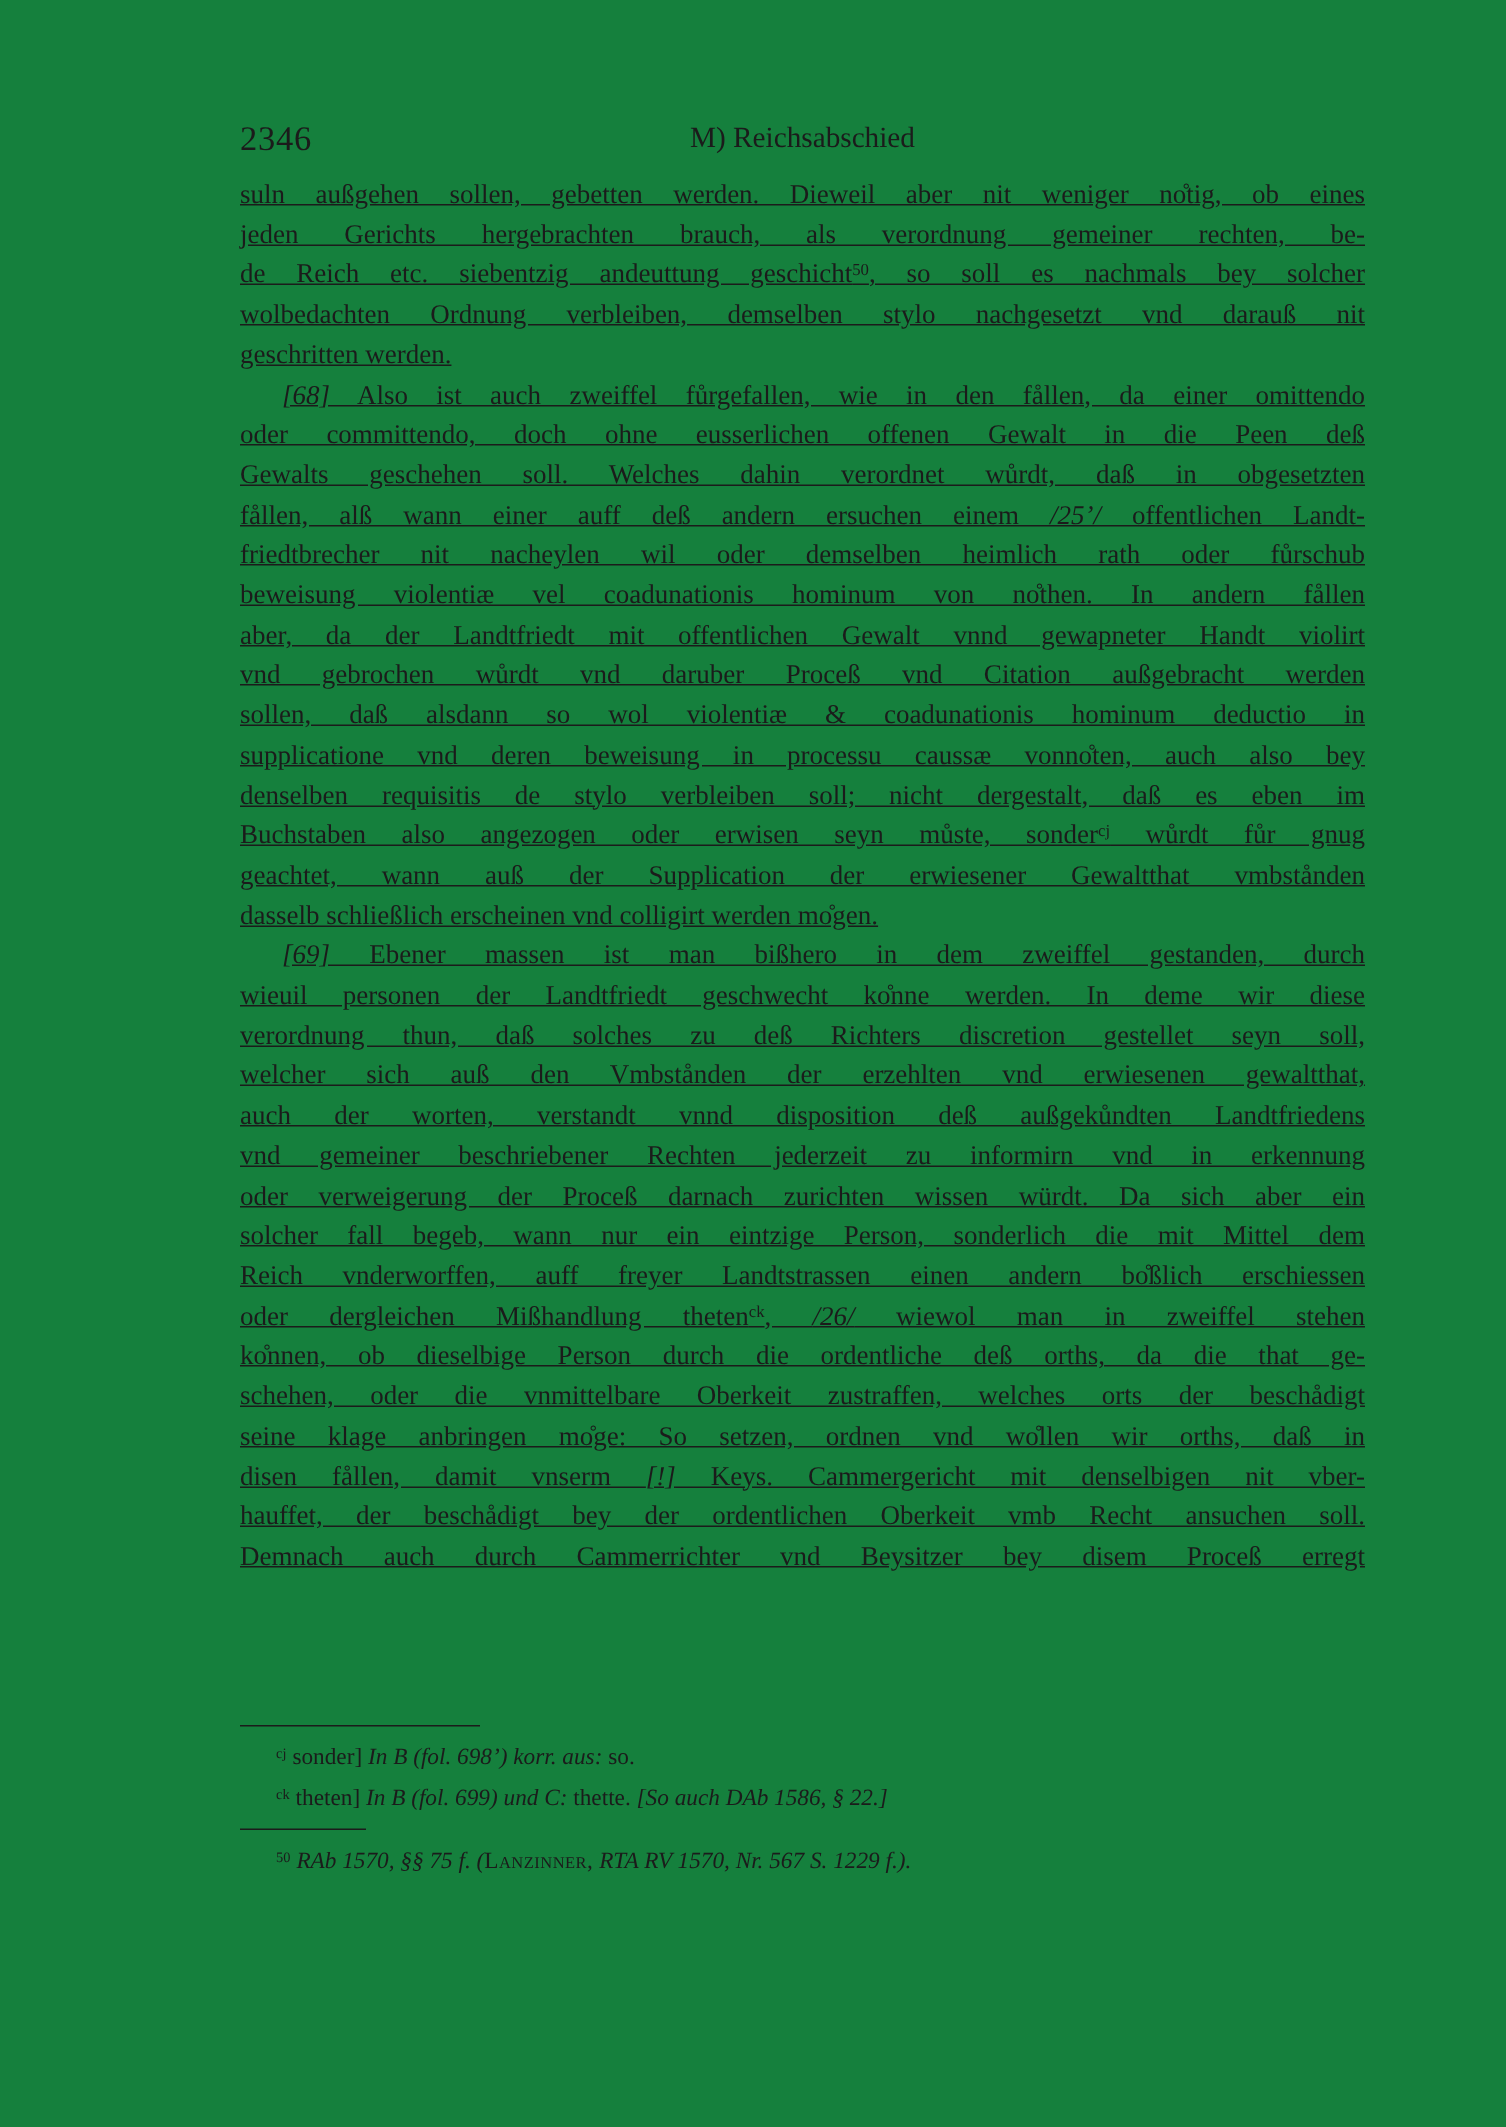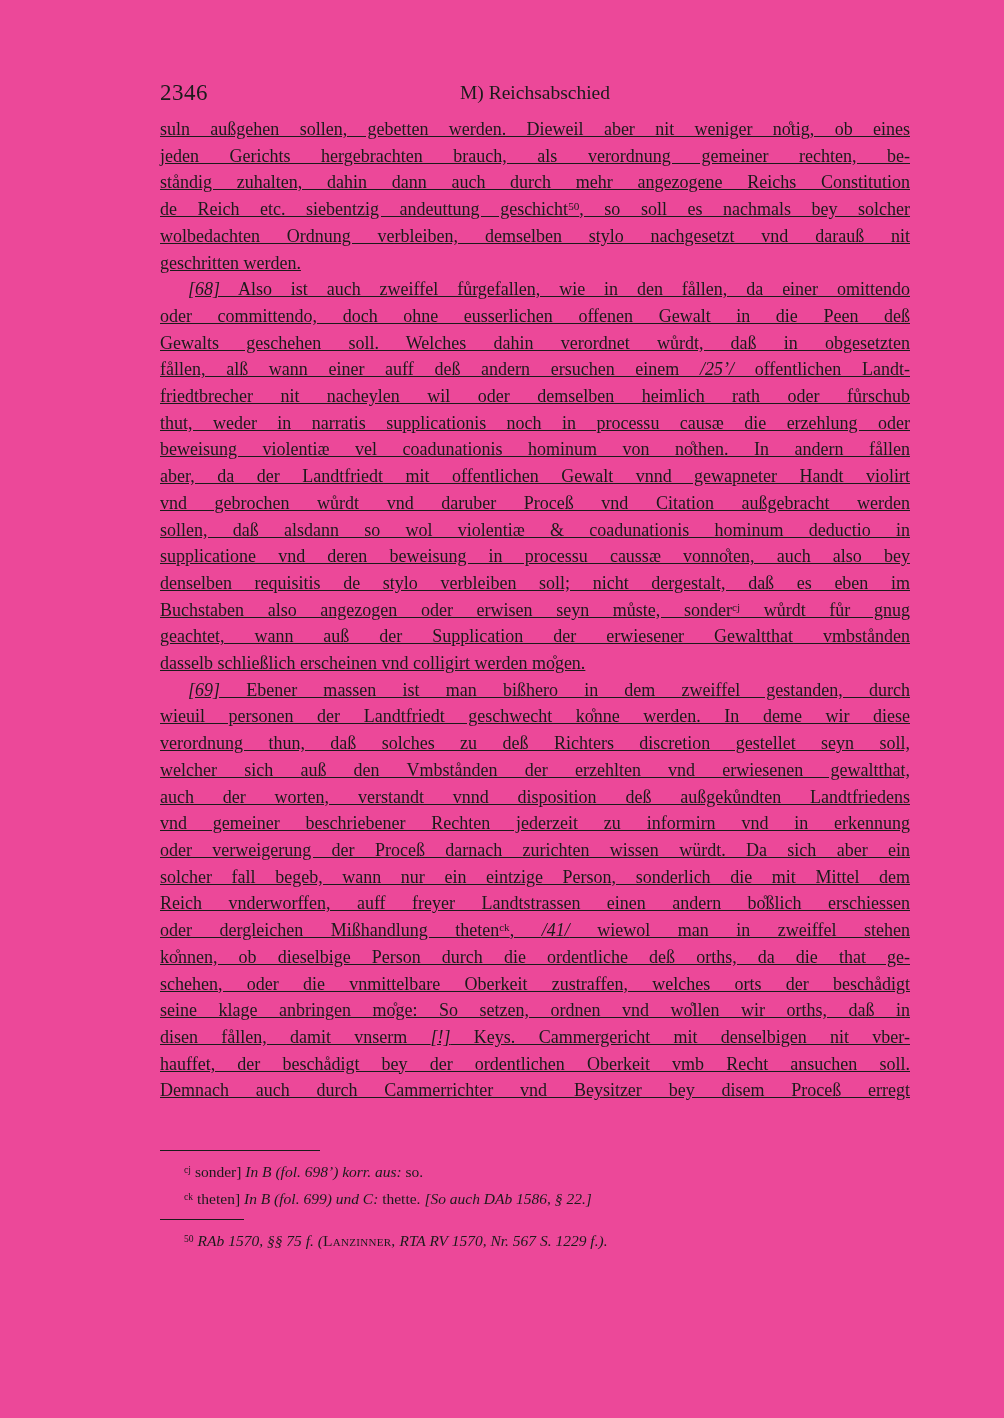--- a/index.html
+++ b/index.html
@@ -1,21 +1,21 @@
 <!DOCTYPE html>
 <html><head>
 <meta charset="utf-8">
 <style>
   html, body { margin: 0; padding: 0; background: #e8e8e8; }
   .page {
     position: relative;
     width: 1004px;
     height: 1418px;
     margin: 0 auto;
-    background: #ec4899;
+    background: #15803d;
     color: #1b1b1b;
     font-family: "Liberation Serif", "DejaVu Serif", serif;
     overflow: hidden;
   }
   .header {
     position: absolute;
     top: 80px;
     left: 160px;
     width: 750px;
     height: 28px;
@@ -84,53 +84,51 @@
 <div class="page">
   <div class="header">
     <span class="page-number">2346</span>
     <span class="running-title">M) Reichsabschied</span>
   </div>
 
   <div class="body-text" id="body-text">
       <div>
         <div class="line"><span class="seg-r">suln außgehen sollen, gebetten werden. Dieweil aber nit weniger no̊tig, ob eines</span></div>
         <div class="line"><span class="seg-r">jeden Gerichts hergebrachten brauch, als verordnung gemeiner rechten, be-</span></div>
-        <div class="line"><span class="seg-r">ståndig zuhalten, dahin dann auch durch mehr angezogene Reichs Constitution</span></div>
         <div class="line"><span class="seg-r">de Reich etc. siebentzig andeuttung geschicht</span><span class="seg-sup">50</span><span class="seg-r">, so soll es nachmals bey solcher</span></div>
         <div class="line"><span class="seg-r">wolbedachten Ordnung verbleiben, demselben stylo nachgesetzt vnd darauß nit</span></div>
         <div class="line ll"><span class="seg-r">geschritten werden.</span></div>
       </div>
       <div>
         <div class="line ind"><span class="seg-i">[68]</span><span class="seg-r"> Also ist auch zweiffel fůrgefallen, wie in den fållen, da einer omittendo</span></div>
         <div class="line"><span class="seg-r">oder committendo, doch ohne eusserlichen offenen Gewalt in die Peen deß</span></div>
         <div class="line"><span class="seg-r">Gewalts geschehen soll. Welches dahin verordnet wůrdt, daß in obgesetzten</span></div>
         <div class="line"><span class="seg-r">fållen, alß wann einer auff deß andern ersuchen einem </span><span class="seg-i">/25’/</span><span class="seg-r"> offentlichen Landt-</span></div>
         <div class="line"><span class="seg-r">friedtbrecher nit nacheylen wil oder demselben heimlich rath oder fůrschub</span></div>
-        <div class="line"><span class="seg-r">thut, weder in narratis supplicationis noch in processu causæ die erzehlung oder</span></div>
         <div class="line"><span class="seg-r">beweisung violentiæ vel coadunationis hominum von no̊then. In andern fållen</span></div>
         <div class="line"><span class="seg-r">aber, da der Landtfriedt mit offentlichen Gewalt vnnd gewapneter Handt violirt</span></div>
         <div class="line"><span class="seg-r">vnd gebrochen wůrdt vnd daruber Proceß vnd Citation außgebracht werden</span></div>
         <div class="line"><span class="seg-r">sollen, daß alsdann so wol violentiæ &amp; coadunationis hominum deductio in</span></div>
         <div class="line"><span class="seg-r">supplicatione vnd deren beweisung in processu caussæ vonno̊ten, auch also bey</span></div>
         <div class="line"><span class="seg-r">denselben requisitis de stylo verbleiben soll; nicht dergestalt, daß es eben im</span></div>
         <div class="line"><span class="seg-r">Buchstaben also angezogen oder erwisen seyn můste, sonder</span><span class="seg-sup">cj</span><span class="seg-r"> wůrdt fůr gnug</span></div>
         <div class="line"><span class="seg-r">geachtet, wann auß der Supplication der erwiesener Gewaltthat vmbstånden</span></div>
         <div class="line ll"><span class="seg-r">dasselb schließlich erscheinen vnd colligirt werden mo̊gen.</span></div>
       </div>
       <div>
         <div class="line ind"><span class="seg-i">[69]</span><span class="seg-r"> Ebener massen ist man bißhero in dem zweiffel gestanden, durch</span></div>
         <div class="line"><span class="seg-r">wieuil personen der Landtfriedt geschwecht ko̊nne werden. In deme wir diese</span></div>
         <div class="line"><span class="seg-r">verordnung thun, daß solches zu deß Richters discretion gestellet seyn soll,</span></div>
         <div class="line"><span class="seg-r">welcher sich auß den Vmbstånden der erzehlten vnd erwiesenen gewaltthat,</span></div>
         <div class="line"><span class="seg-r">auch der worten, verstandt vnnd disposition deß außgekůndten Landtfriedens</span></div>
         <div class="line"><span class="seg-r">vnd gemeiner beschriebener Rechten jederzeit zu informirn vnd in erkennung</span></div>
         <div class="line"><span class="seg-r">oder verweigerung der Proceß darnach zurichten wissen würdt. Da sich aber ein</span></div>
         <div class="line"><span class="seg-r">solcher fall begeb, wann nur ein eintzige Person, sonderlich die mit Mittel dem</span></div>
         <div class="line"><span class="seg-r">Reich vnderworffen, auff freyer Landtstrassen einen andern bo̊ßlich erschiessen</span></div>
-        <div class="line"><span class="seg-r">oder dergleichen Mißhandlung theten</span><span class="seg-sup">ck</span><span class="seg-r">, </span><span class="seg-i">/41/</span><span class="seg-r"> wiewol man in zweiffel stehen</span></div>
+        <div class="line"><span class="seg-r">oder dergleichen Mißhandlung theten</span><span class="seg-sup">ck</span><span class="seg-r">, </span><span class="seg-i">/26/</span><span class="seg-r"> wiewol man in zweiffel stehen</span></div>
         <div class="line"><span class="seg-r">ko̊nnen, ob dieselbige Person durch die ordentliche deß orths, da die that ge-</span></div>
         <div class="line"><span class="seg-r">schehen, oder die vnmittelbare Oberkeit zustraffen, welches orts der beschådigt</span></div>
         <div class="line"><span class="seg-r">seine klage anbringen mo̊ge: So setzen, ordnen vnd wo̊llen wir orths, daß in</span></div>
         <div class="line"><span class="seg-r">disen fållen, damit vnserm </span><span class="seg-i">[!]</span><span class="seg-r"> Keys. Cammergericht mit denselbigen nit vber-</span></div>
         <div class="line"><span class="seg-r">hauffet, der beschådigt bey der ordentlichen Oberkeit vmb Recht ansuchen soll.</span></div>
         <div class="line"><span class="seg-r">Demnach auch durch Cammerrichter vnd Beysitzer bey disem Proceß erregt</span></div>
       </div>
     </div>
 
   <div class="footnote-area">

